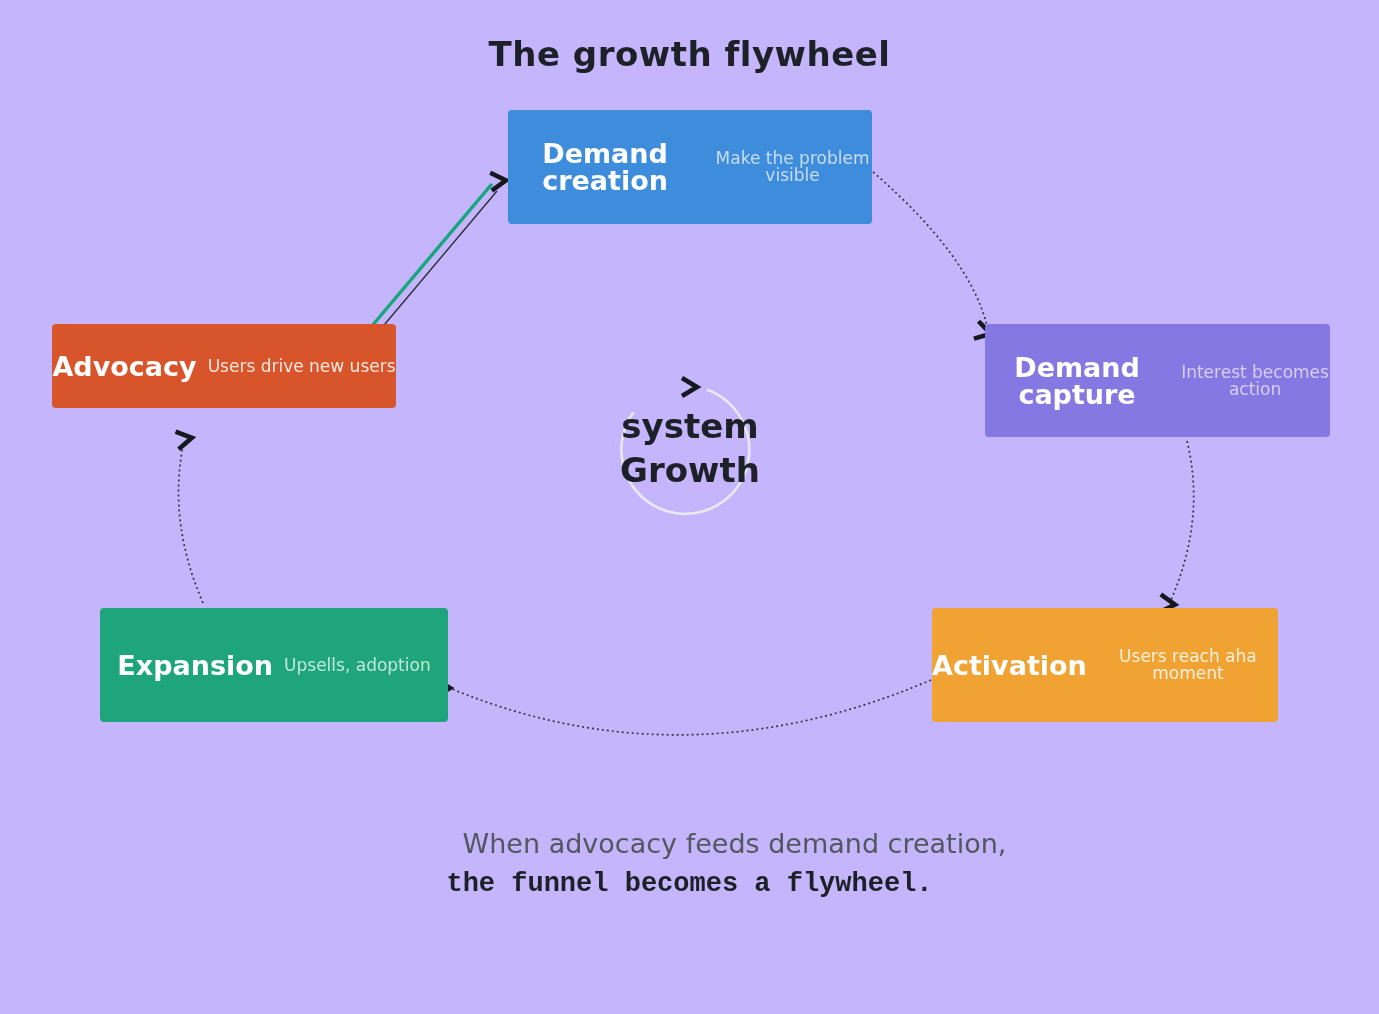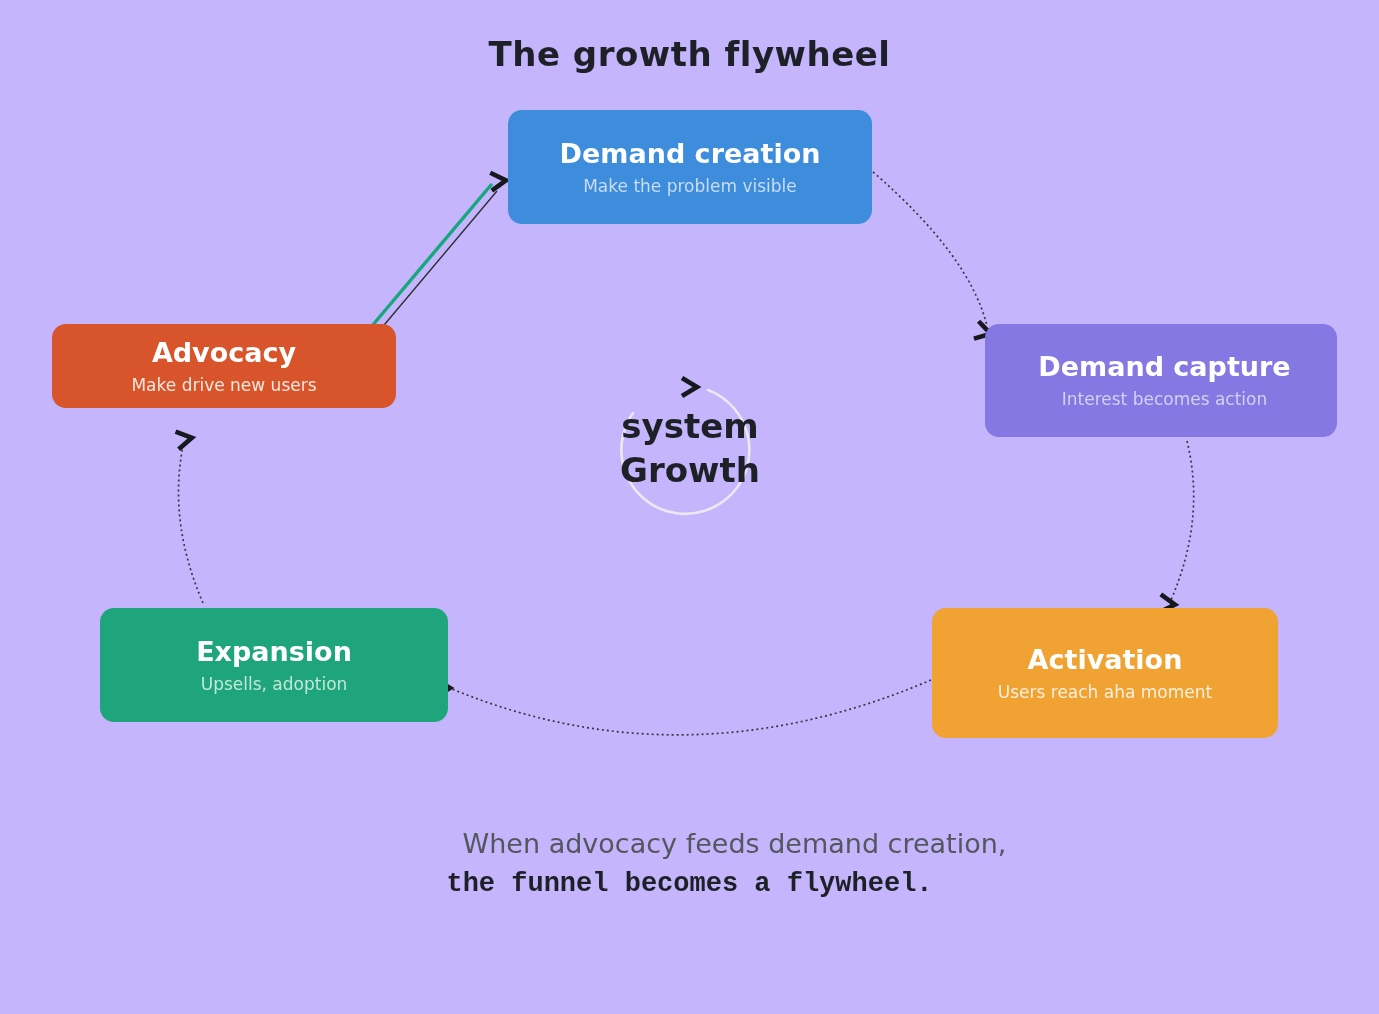--- a/index.html
+++ b/index.html
@@ -16,30 +16,30 @@
     margin:0;
   }
   svg.connectors{position:absolute;left:0;top:0;width:1379px;height:1014px;}
   .conn{fill:none;stroke-width:1.7;stroke-dasharray:2 3;}
   .accent-line{fill:none;stroke-width:3.4;stroke-linecap:round;}
   .accent-shadow{fill:none;stroke-width:1.4;}
   .ring{fill:none;stroke-width:2.6;stroke-linecap:round;}
   .arrowhead{fill:none;stroke-width:4.6;stroke-linecap:butt;stroke-linejoin:miter;}
   .node{
     position:absolute;
-    border-radius:14px;
-    display:flex;flex-direction:column;align-items:center;justify-content:center;
+    border-radius:4px;
+    display:flex;align-items:center;justify-content:center;
     gap:11px;
     text-align:center;
   }
   .node .node-title{font-size:27px;font-weight:bold;color:#ffffff;line-height:1;}
   .node .node-subtitle{font-size:17px;line-height:1;}
   .node-demand-creation{left:508px;top:110px;width:364px;height:114px;}
-  .node-demand-capture{left:985px;top:324px;width:345px;height:113px;padding-left:7px;}
-  .node-activation{left:932px;top:608px;width:346px;height:130px;}
+  .node-demand-capture{left:985px;top:324px;width:345px;height:113px;}
+  .node-activation{left:932px;top:608px;width:346px;height:114px;}
   .node-expansion{left:100px;top:608px;width:348px;height:114px;text-align:center;}
   .node-advocacy{left:52px;top:324px;width:344px;height:84px;}
   .center-label{
     position:absolute;left:560px;top:404px;width:260px;
     text-align:center;
     font-size:34px;font-weight:bold;line-height:44px;
   }
   .caption{position:absolute;left:0;width:100%;text-align:center;font-size:27px;line-height:1;}
   .caption-line1{top:830px;}
   .caption-line2{top:871px;font-weight:bold;}
@@ -103,19 +103,19 @@
     <div class="node-subtitle" style="color: rgb(250, 240, 223);">Users reach aha moment</div>
   </div>
 
   <div class="node node-expansion" style="background-color: rgb(31, 165, 124);">
     <div class="node-title">Expansion</div>
     <div class="node-subtitle" style="color: rgb(194, 232, 215);">Upsells, adoption</div>
   </div>
 
   <div class="node node-advocacy" style="background-color: rgb(216, 85, 44);">
     <div class="node-title">Advocacy</div>
-    <div class="node-subtitle" style="color: rgb(250, 231, 222);">Make drive new users</div>
+    <div class="node-subtitle" style="color: rgb(250, 231, 222);">Users drive new users</div>
   </div>
 
   <div class="caption caption-line1" style="color: rgb(84, 87, 93); padding-left: 45px;">When advocacy feeds demand creation,</div>
   <div class="caption caption-line2" style="color: rgb(29, 33, 39); font-family: Liberation Mono, monospace;">the funnel becomes a flywheel.</div>
 
 </div>
 
 </body></html>

